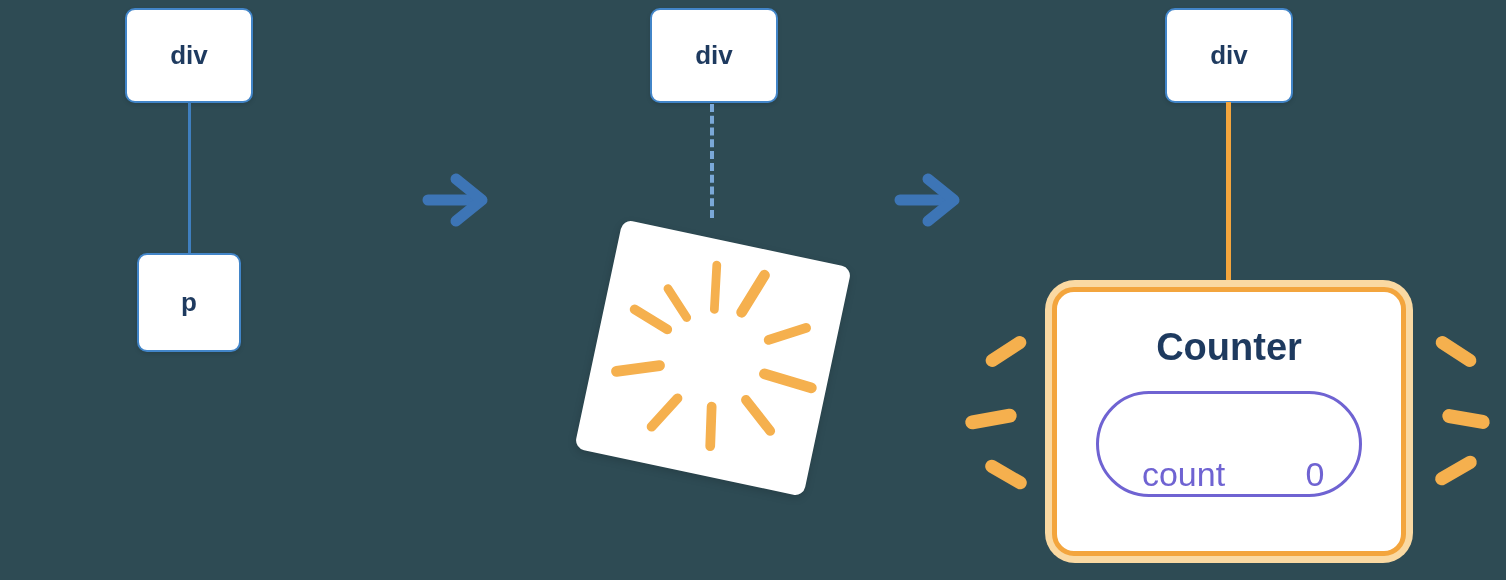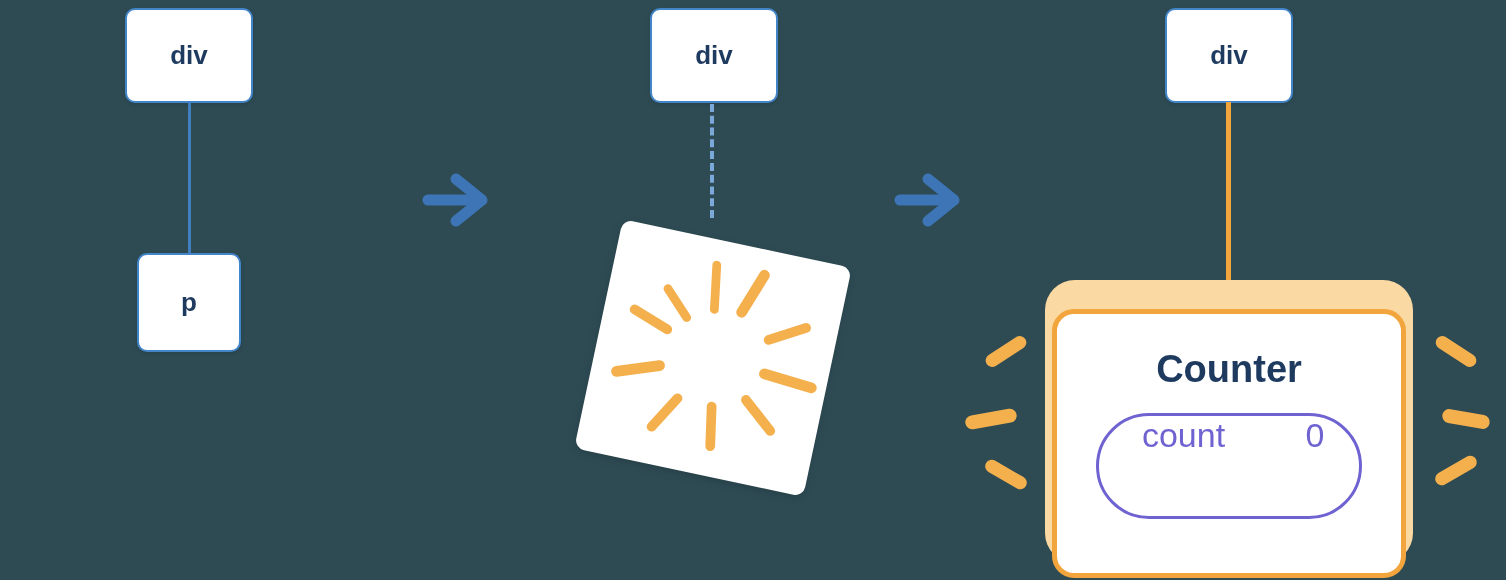--- a/index.html
+++ b/index.html
@@ -88,34 +88,33 @@
     width:100%;
     height:100%;
     background:#ffffff;
     border:5px solid var(--orange);
     border-radius:22px;
     display:flex;
     flex-direction:column;
     align-items:center;
     padding-top:34px;
     gap:22px;
-    margin-top:22px;
   }
   .counter-title{
     font-size:38px;
     font-weight:600;
     color:var(--node-text);
   }
   .state-pill{
     width:266px;
     height:106px;
     border:3px solid var(--purple);
     border-radius:60px;
     display:flex;
-    align-items:flex-start;
+    align-items:flex-end;
     overflow:hidden;
     color:var(--purple);
     font-size:34px;
   }
   .state-key-cell{
     flex:1;
     display:flex;
     align-items:center;
     justify-content:center;
   }

